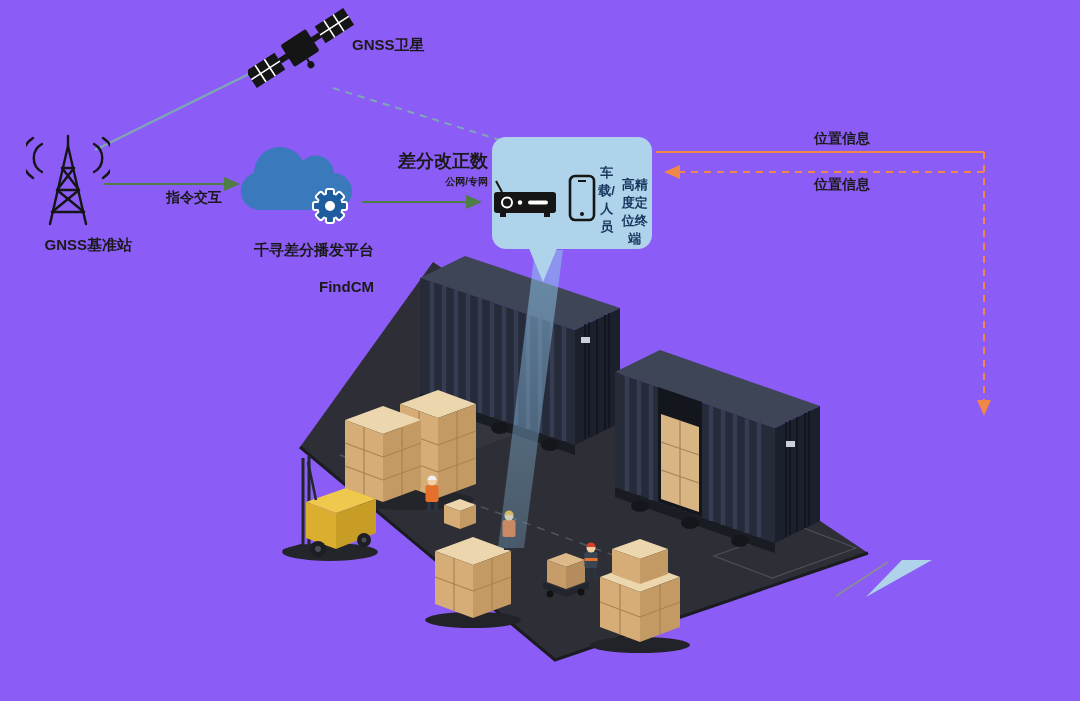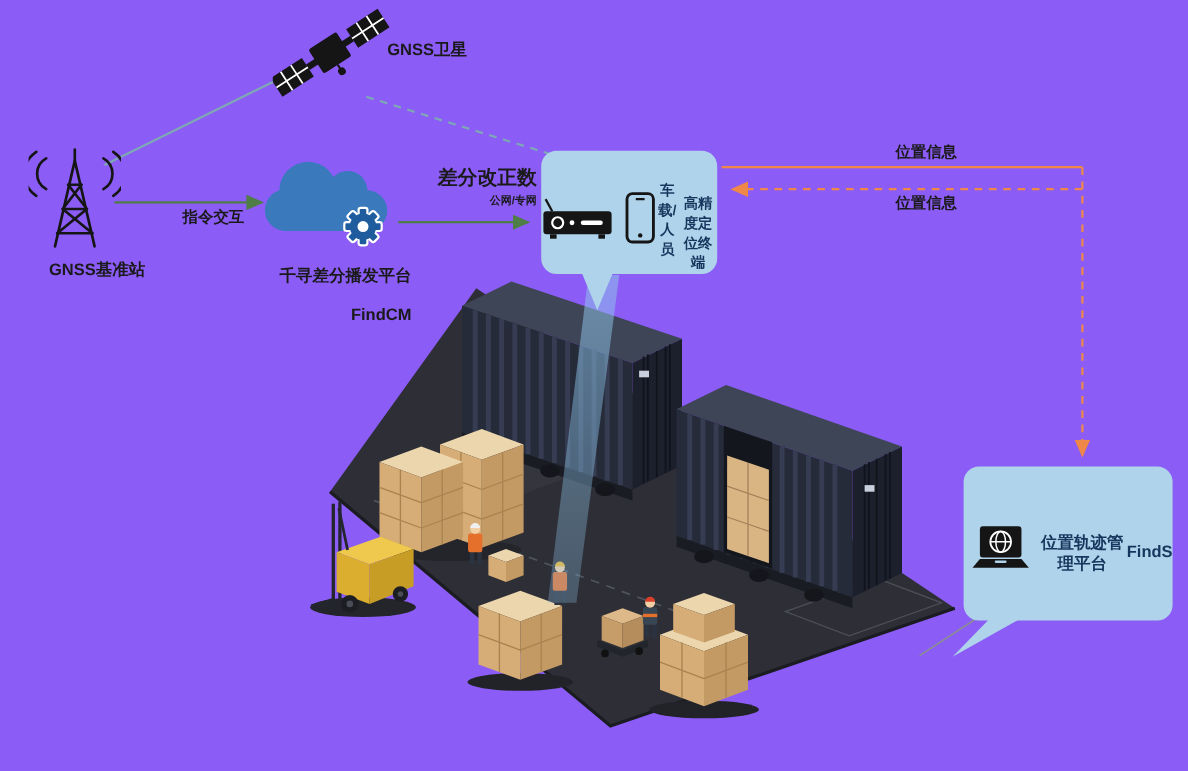--- a/index.html
+++ b/index.html
@@ -248,26 +248,14 @@
         <circle cx="14" cy="40" r="2" fill="#151515"></circle>
       </svg>
     </div>
     <div class="cap" style="font-size:13px; margin-top:4px;">车载/人员</div>
     <div class="cap" style="font-size:13px;">高精度定位终端</div>
   </div>
 
   <div class="lbl center" style="left:730px; top:130px; width:140px; font-size:14px;">位置信息</div>
   <div class="lbl center" style="left:730px; top:176px; width:140px; font-size:14px;">位置信息</div>
 
-  <div class="bubble" style="left:876px; top:424px; width:190px; height:140px; padding-top:12px;">
-    <svg width="100" height="68" viewBox="0 0 100 68">
-      <rect x="22" y="2" width="56" height="42" rx="4" fill="#151515"></rect>
-      <circle cx="50" cy="23" r="14" fill="none" stroke="#ffffff" stroke-width="2.4"></circle>
-      <ellipse cx="50" cy="23" rx="6.5" ry="14" fill="none" stroke="#ffffff" stroke-width="2"></ellipse>
-      <path d="M36,23 H64" stroke="#ffffff" stroke-width="2"></path>
-      <path d="M12,58 L88,58 L78,46 L22,46 Z" fill="#151515"></path>
-      <rect x="42" y="48" width="16" height="3.5" rx="1.5" fill="#aed3ea"></rect>
-    </svg>
-    <div class="cap" style="font-size:15px; margin-top:6px;">位置轨迹管理平台</div>
-    <div class="cap" style="font-size:15px; margin-top:2px;">FindS</div>
-  </div>
 
 </div>
 
 </body></html>

